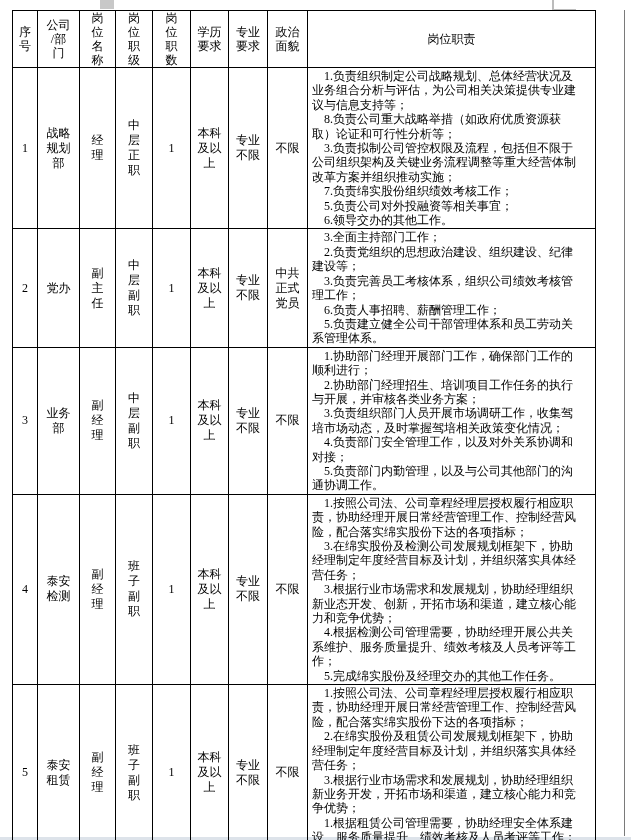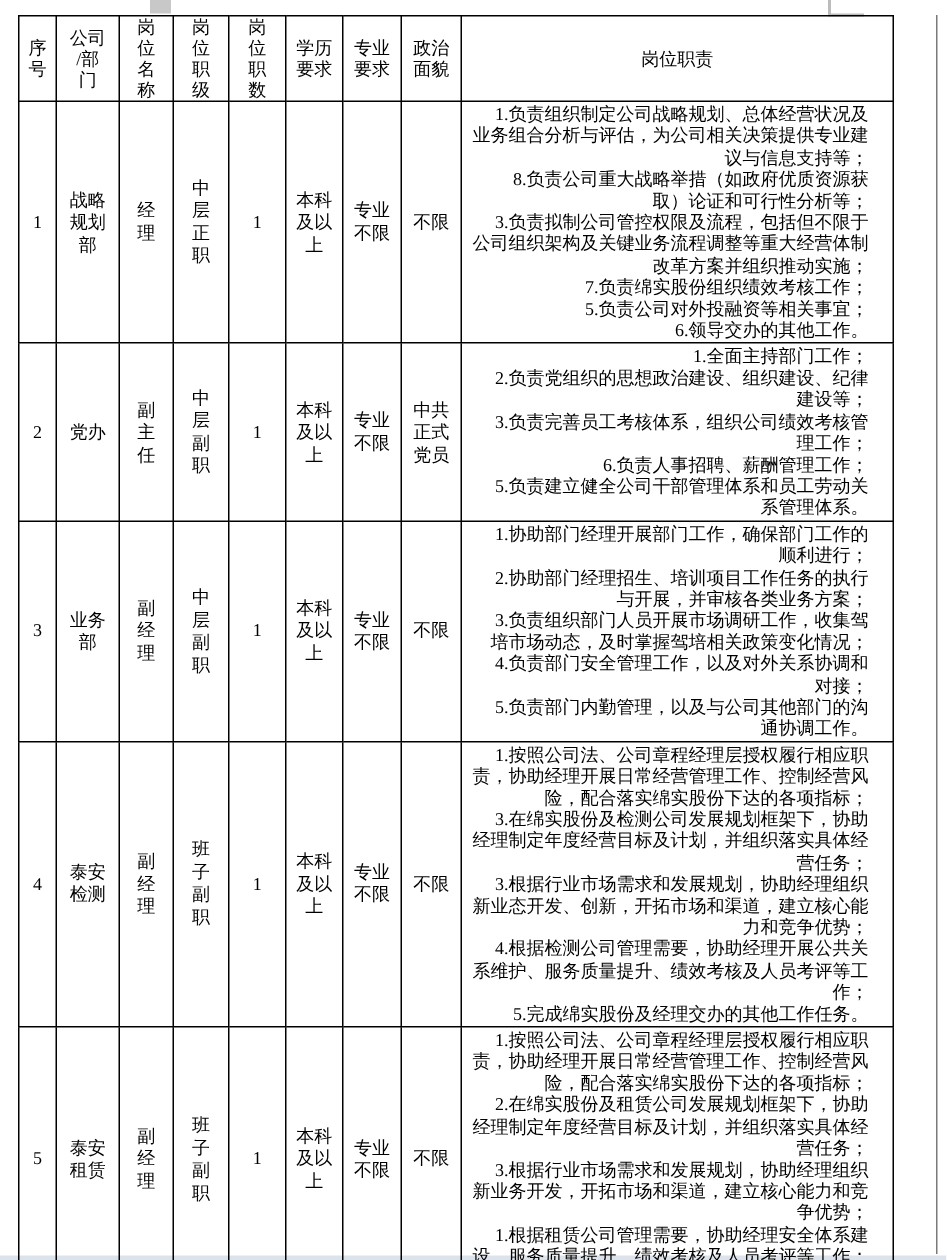--- a/index.html
+++ b/index.html
@@ -21,21 +21,21 @@
   th, td { border: 1px solid #000000; padding: 0; font-weight: normal; }
   th, td.c {
     text-align: center;
     vertical-align: middle;
     white-space: pre-line;
     font-size: 12px;
     line-height: 15px;
   }
   th { line-height: 14px; }
   td.duties {
-    text-align: right;
+    text-align: left;
     vertical-align: middle;
     padding: 1px 16px 1px 4px;
   }
   .duty {
     margin: 0;
     font-size: 12px;
     line-height: 14.4px;
     text-indent: 12px;
   }
   tr.hd { height: 57px; }
@@ -142,21 +142,21 @@
         <td class="c">1</td>
         <td class="c">本科
 及以
 上</td>
         <td class="c">专业
 不限</td>
         <td class="c">中共
 正式
 党员</td>
         <td class="duties">
-          <p class="duty">1.全面主持部门工作；</p>
+          <p class="duty">3.全面主持部门工作；</p>
           <p class="duty">2.负责党组织的思想政治建设、组织建设、纪律建设等；</p>
           <p class="duty">3.负责完善员工考核体系，组织公司绩效考核管理工作；</p>
           <p class="duty">6.负责人事招聘、薪酬管理工作；</p>
           <p class="duty">5.负责建立健全公司干部管理体系和员工劳动关系管理体系。</p>
         </td>
       </tr>
       <tr class="r3">
         <td class="c">3</td>
         <td class="c">业务
 部</td>

